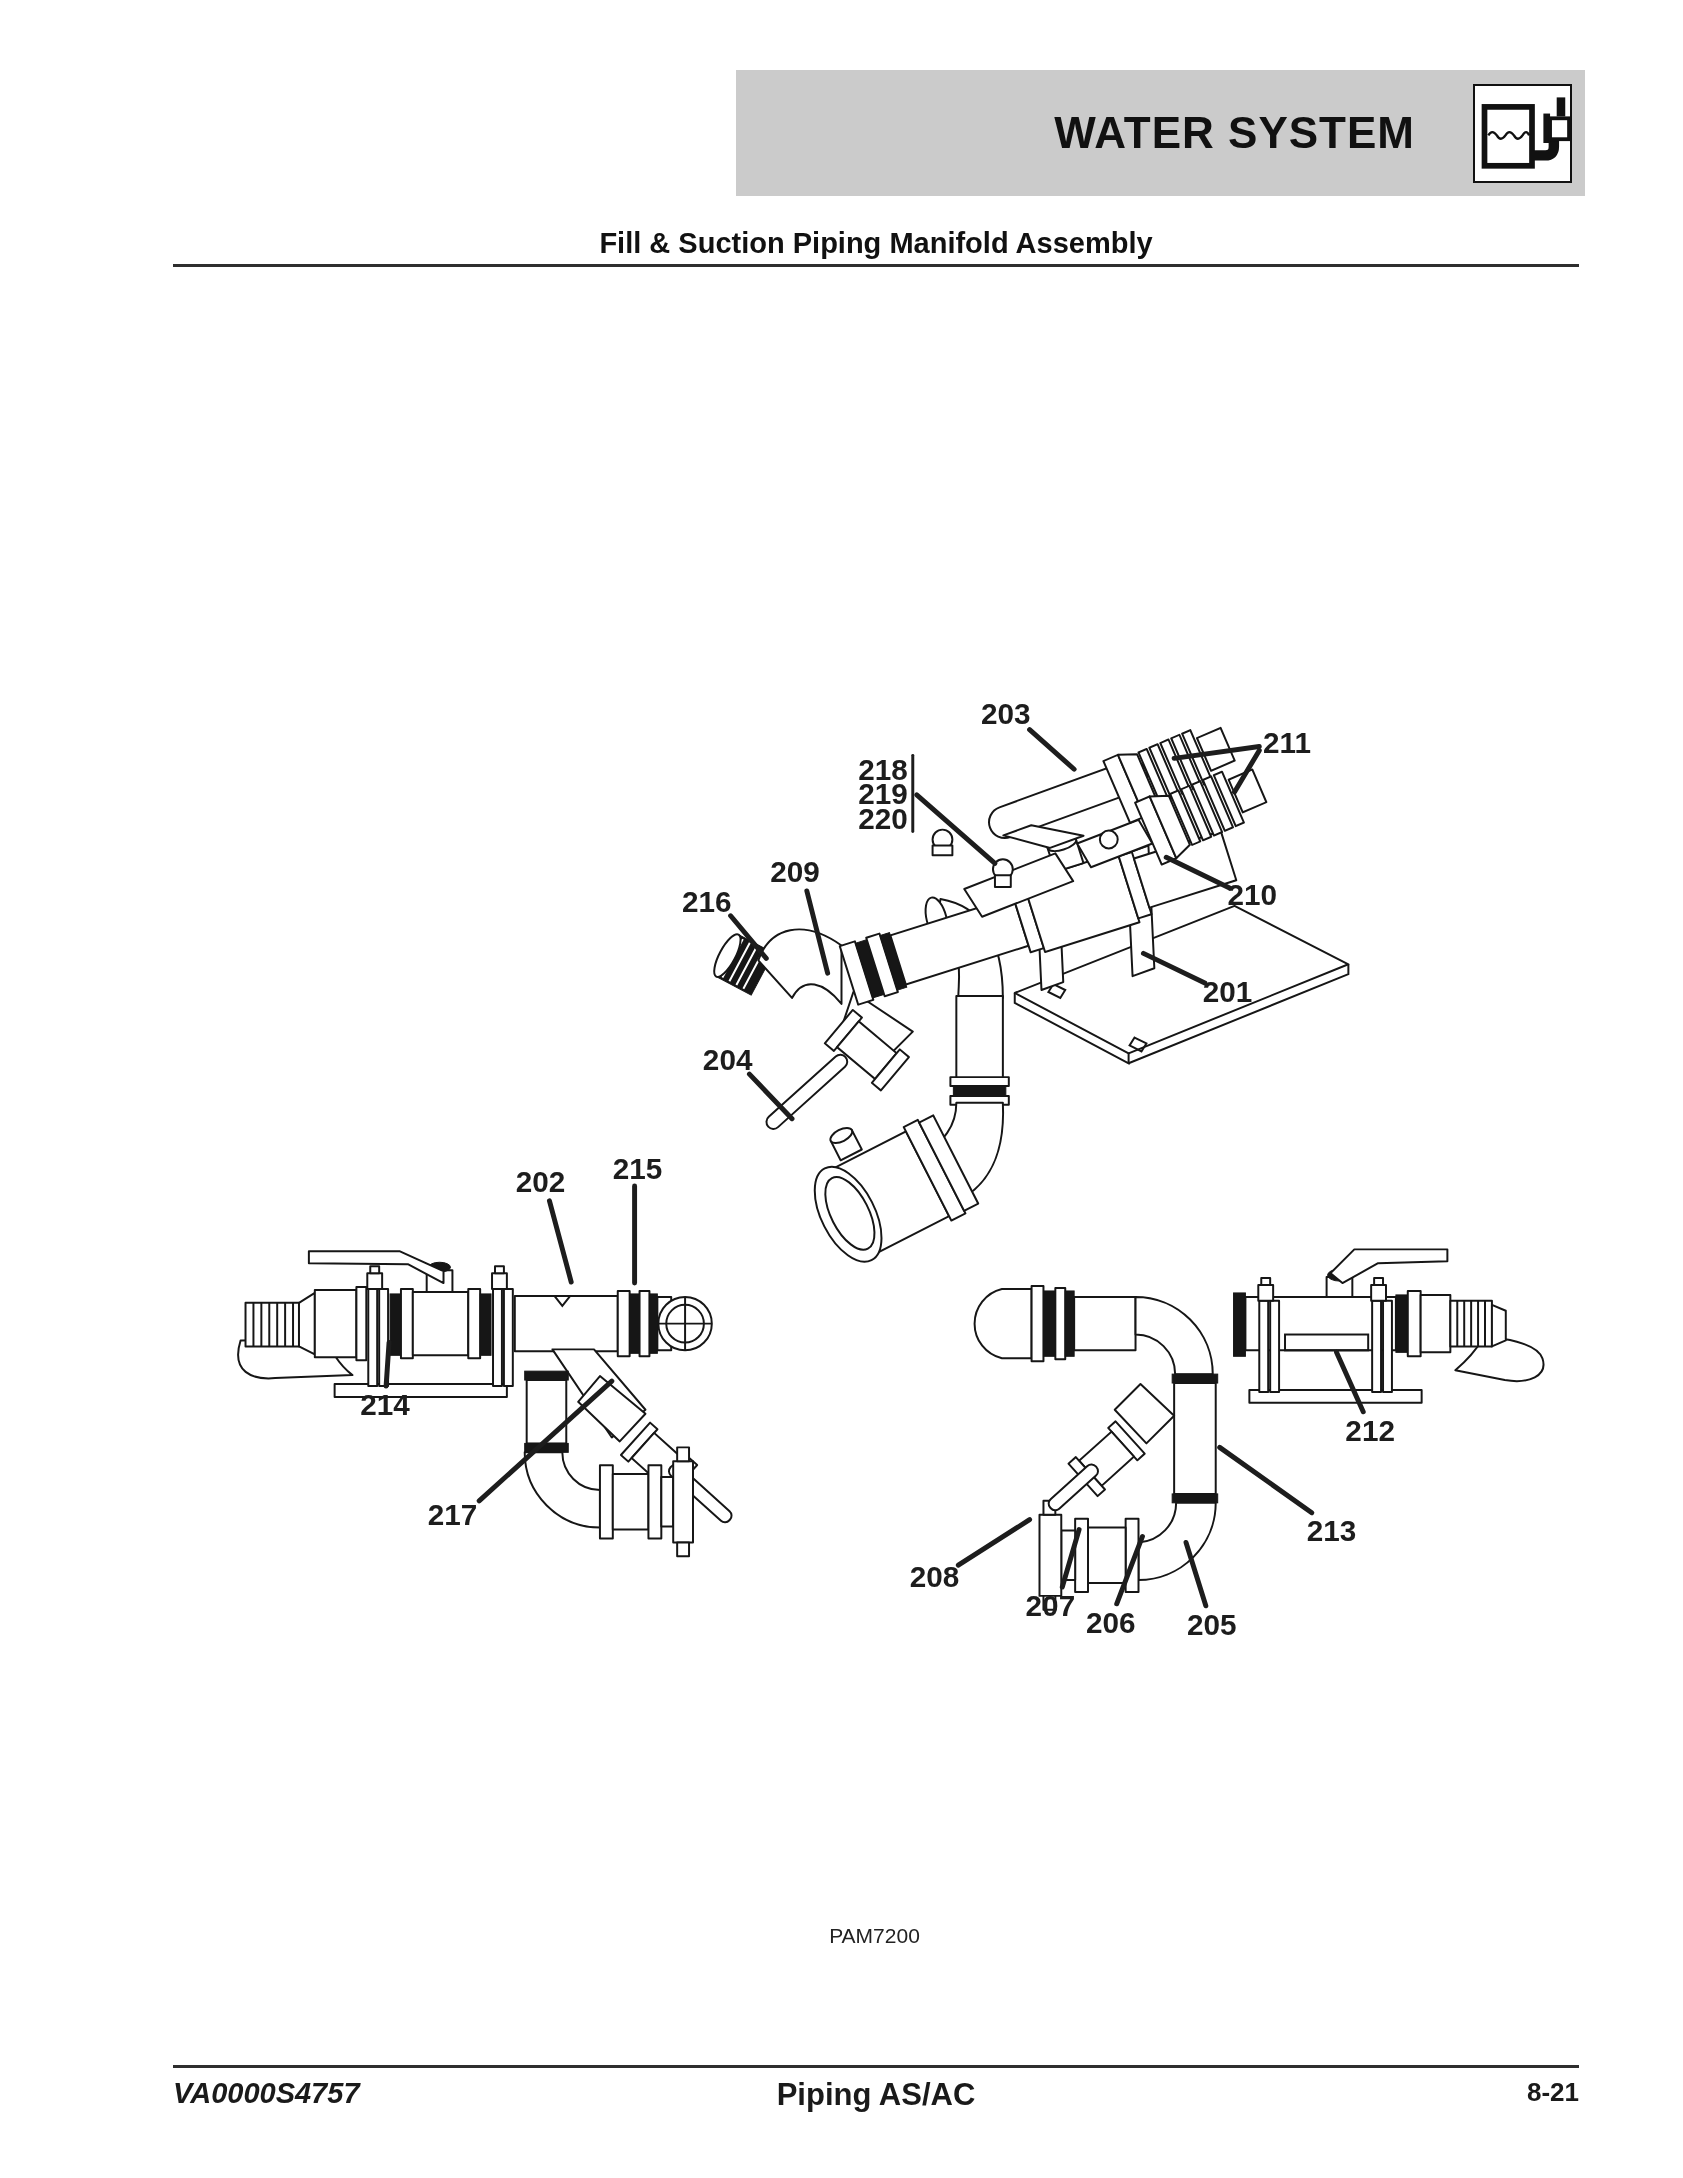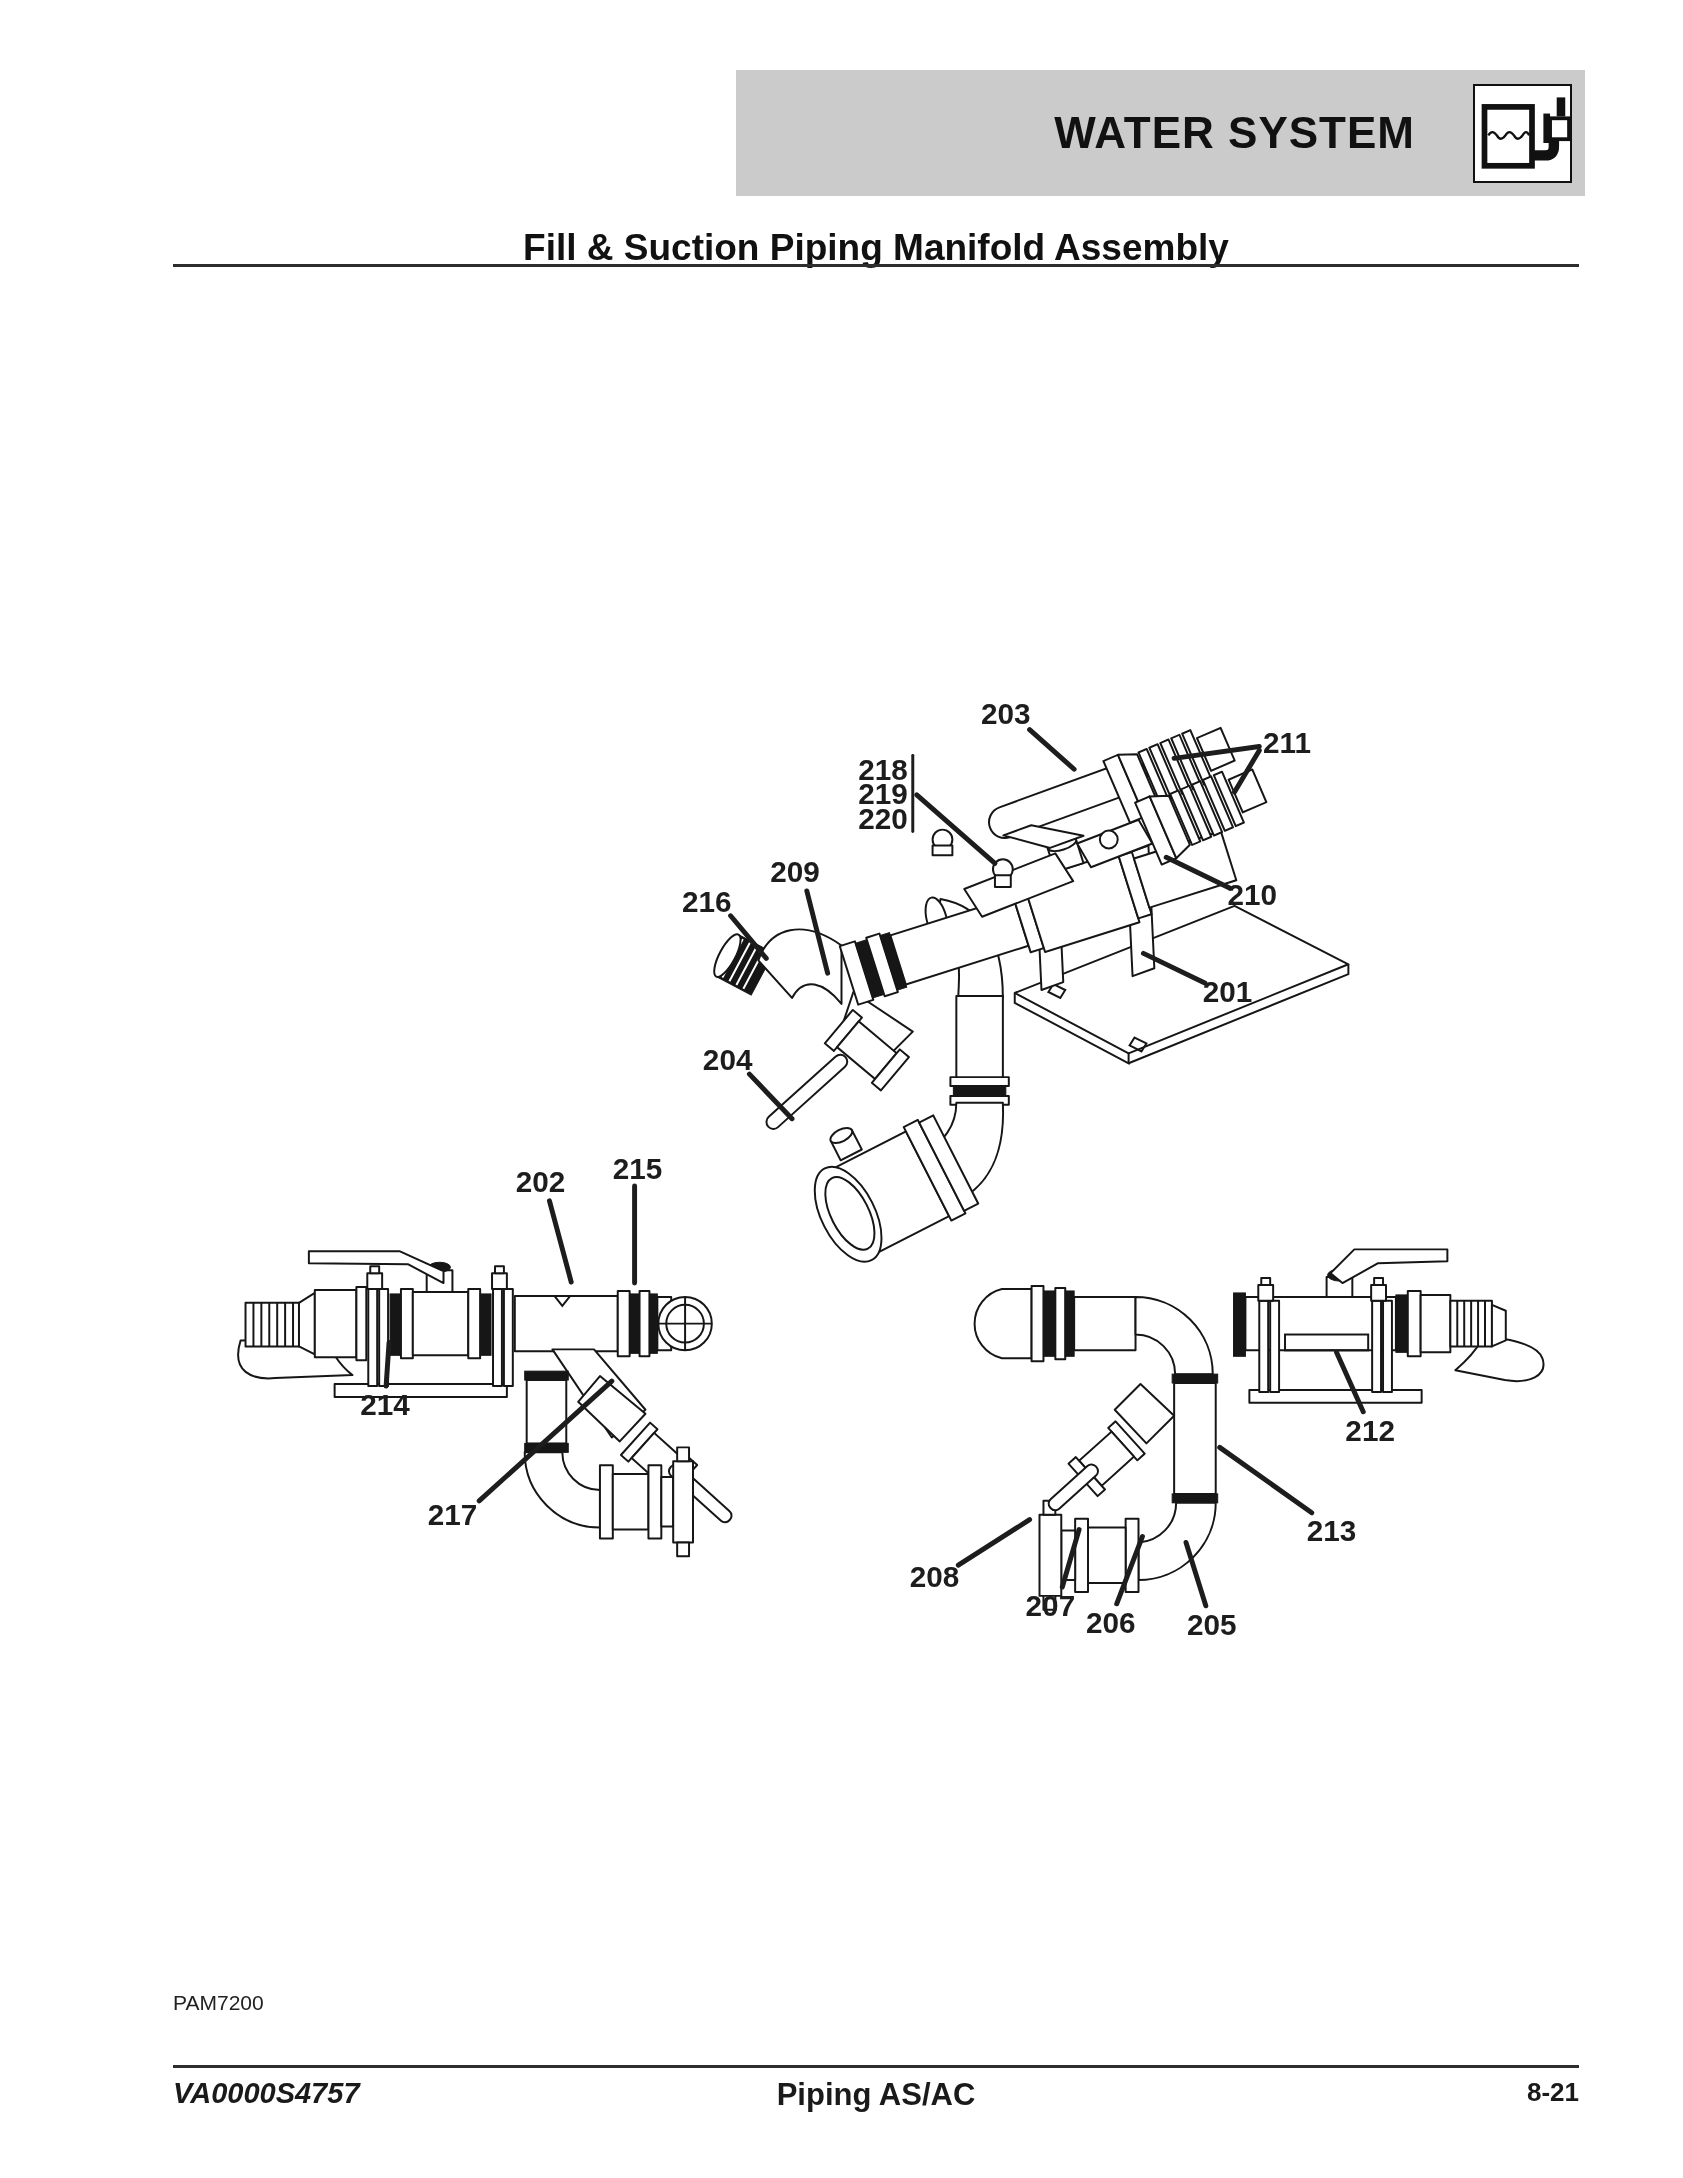--- a/index.html
+++ b/index.html
@@ -3,25 +3,25 @@
 <meta charset="utf-8">
 <style>
   html,body{margin:0;padding:0;background:#fff;}
   .page{position:relative;width:1683px;height:2178px;background:#fff;overflow:hidden;
         font-family:"Liberation Sans",sans-serif;color:#1a1a1a;}
   .header-bar{position:absolute;left:736px;top:70px;width:849px;height:126px;background:#cbcbcb;}
   .header-title{position:absolute;right:170px;top:0;height:102px;line-height:126px;
         font-size:44px;font-weight:bold;color:#111;letter-spacing:1px;white-space:nowrap;}
   .header-icon{position:absolute;left:737px;top:14px;width:99px;height:99px;background:#fff;border:2px solid #111;box-sizing:border-box;}
   .subtitle{position:absolute;left:173px;top:227px;width:1406px;text-align:center;
-        font-size:37px;font-weight:bold;color:#111;}
+        font-size:29px;font-weight:bold;color:#111;}
   .rule{position:absolute;left:173px;width:1406px;height:3px;background:#2e2e2e;}
   .rule-top{top:264px;}
   .rule-bottom{top:2065px;}
-  .figure-ref{position:absolute;left:173px;top:1991px;width:1403px;text-align:left;
+  .figure-ref{position:absolute;left:173px;top:1924px;width:1403px;text-align:center;
         font-size:21px;color:#222;}
   .footer-left{position:absolute;left:173px;top:2077px;font-size:29px;font-weight:bold;font-style:italic;}
   .footer-center{position:absolute;left:173px;top:2077px;width:1406px;text-align:center;font-size:31px;font-weight:bold;}
   .footer-right{position:absolute;right:104px;top:2077px;font-size:26px;font-weight:bold;}
   svg.diagram{position:absolute;left:0;top:0;}
   .w{fill:#fff;stroke:#161616;stroke-width:2;stroke-linejoin:round;}
   .k{fill:#161616;stroke:#161616;stroke-width:1;}
   .n{fill:none;stroke:#161616;stroke-width:2;}
   .callout{font-family:"Liberation Sans",sans-serif;font-size:30px;font-weight:bold;fill:#1d1d1d;
         text-anchor:middle;dominant-baseline:central;}

